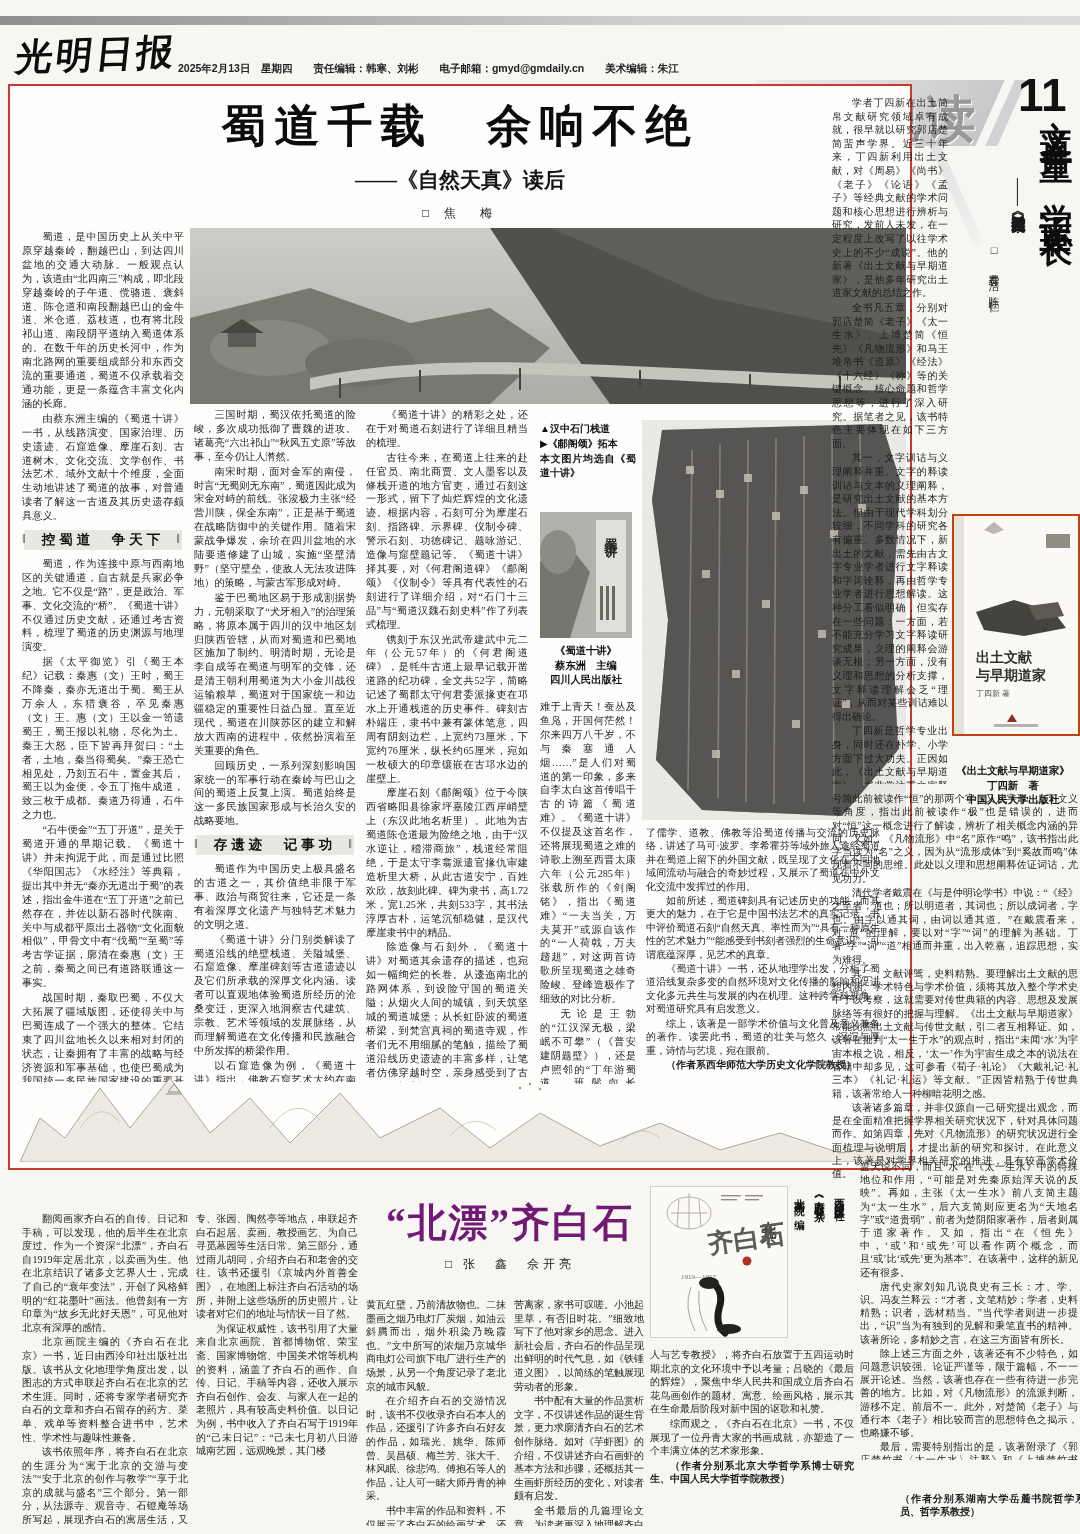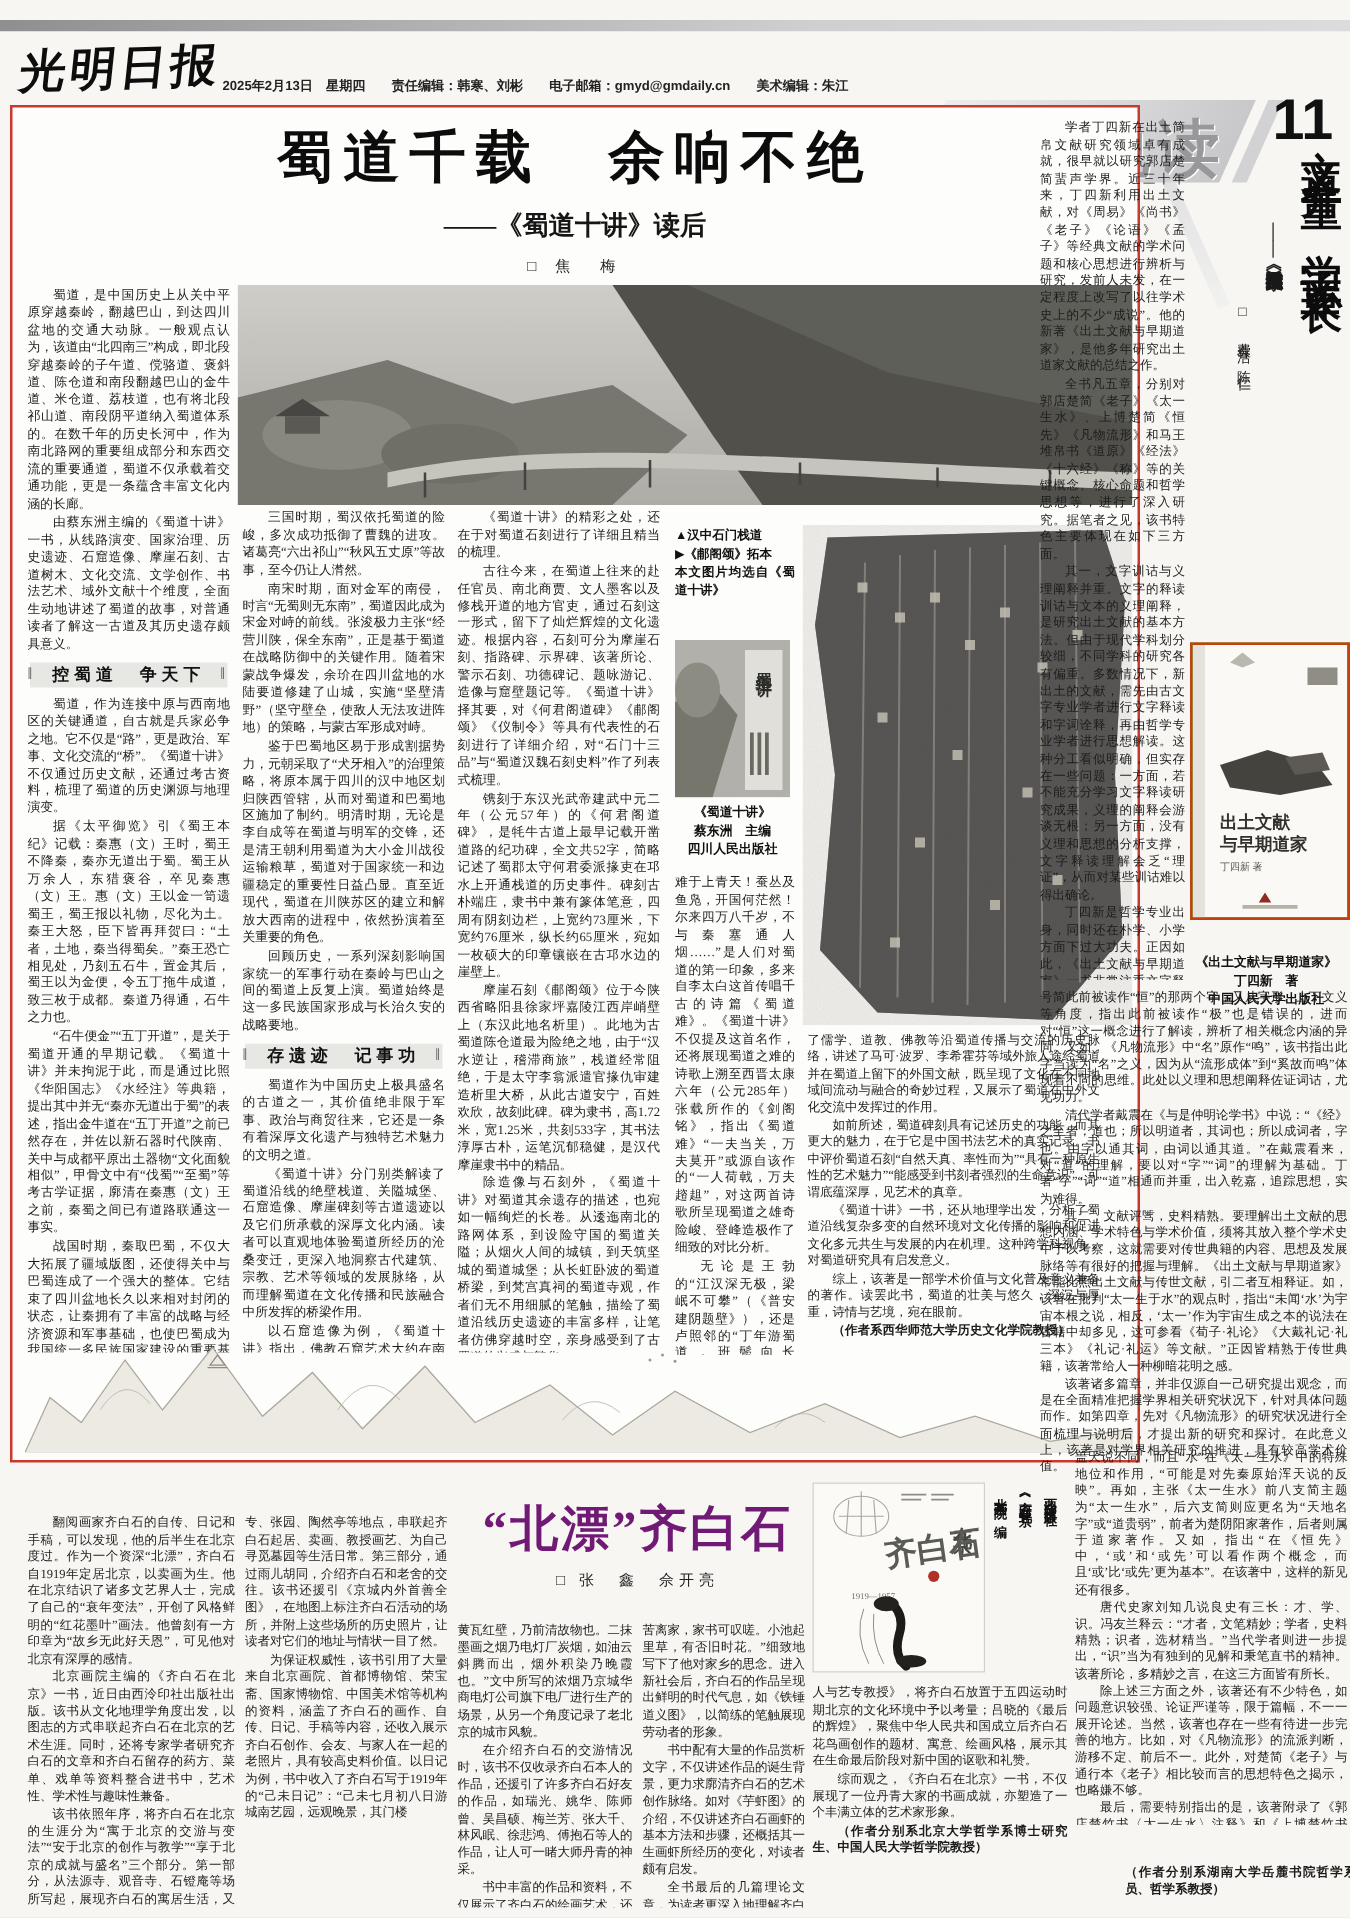--- a/index.html
+++ b/index.html
@@ -67,21 +67,21 @@
   <div class="masthead">光明日报</div>
   <div class="dateline">2025年2月13日　星期四　　责任编辑：韩寒、刘彬　　电子邮箱：gmyd@gmdaily.cn　　美术编辑：朱江</div>
   <div class="par1"></div>
   <div class="par2"></div>
   <div class="par3"></div>
   <div class="section-name">光明悦读</div>
   <div class="pageno">11</div>
 
   <div class="redbox"></div>
   <div class="h-title">蜀道千载　余响不绝</div>
-  <div class="h-sub">——《蜀道十讲》读后</div>
+  <div class="h-sub">——《自然天真》读后</div>
   <div class="h-auth">□ 焦　梅</div>
 
   <div class="imgframe" style="left:190px;top:228px;width:716px;height:176px;">
     <svg width="716" height="176" viewBox="0 0 716 176">
       <defs>
         <linearGradient id="sky" x1="0" y1="0" x2="0" y2="1">
           <stop offset="0" stop-color="#d9d8d2"></stop>
             <stop offset="1" stop-color="#b3b2ab"></stop>
         </linearGradient>
         <filter id="grain">
@@ -127,21 +127,21 @@
     <p class="p">鉴于巴蜀地区易于形成割据势力，元朝采取了“犬牙相入”的治理策略，将原本属于四川的汉中地区划归陕西管辖，从而对蜀道和巴蜀地区施加了制约。明清时期，无论是李自成等在蜀道与明军的交锋，还是清王朝利用蜀道为大小金川战役运输粮草，蜀道对于国家统一和边疆稳定的重要性日益凸显。直至近现代，蜀道在川陕苏区的建立和解放大西南的进程中，依然扮演着至关重要的角色。</p>
     <p class="p">回顾历史，一系列深刻影响国家统一的军事行动在秦岭与巴山之间的蜀道上反复上演。蜀道始终是这一多民族国家形成与长治久安的战略要地。</p>
     <div class="sechead"><span>存遗迹　记事功</span></div>
     <p class="p">蜀道作为中国历史上极具盛名的古道之一，其价值绝非限于军事、政治与商贸往来，它还是一条有着深厚文化遗产与独特艺术魅力的文明之道。</p>
     <p class="p">《蜀道十讲》分门别类解读了蜀道沿线的绝壁栈道、关隘城堡、石窟造像、摩崖碑刻等古道遗迹以及它们所承载的深厚文化内涵。读者可以直观地体验蜀道所经历的沧桑变迁，更深入地洞察古代建筑、宗教、艺术等领域的发展脉络，从而理解蜀道在文化传播和民族融合中所发挥的桥梁作用。</p>
     <p class="p">以石窟造像为例，《蜀道十讲》指出，佛教石窟艺术大约在南北朝时期传入四川地区并逐渐传播开来。金牛道入蜀沿线的今四川北部广元、绵阳、成都以及阿坝等地，都发现了相当数量的摩崖造像和可移动造像，表明佛教石窟艺术的传播与蜀道之间存在非常密切的关系。</p>
   </div>
 
   <div class="col" style="left:366px;top:408px;width:162px;height:674px;">
     <p class="p">《蜀道十讲》的精彩之处，还在于对蜀道石刻进行了详细且精当的梳理。</p>
-    <p class="p">古往今来，在蜀道上往来的赴任官员、南北商贾、文人墨客以及修栈开道的地方官吏，通过石刻这一形式，留下了灿烂辉煌的文化遗迹。根据内容，石刻可分为摩崖石刻、指路碑、示界碑、该著所论、警示石刻、功德碑记、题咏游记、造像与窟壁题记等。《蜀道十讲》择其要，对《何君阁道碑》《郙阁颂》《仪制令》等具有代表性的石刻进行了详细介绍，对“石门十三品”与“蜀道汉魏石刻史料”作了列表式梳理。</p>
+    <p class="p">古往今来，在蜀道上往来的赴任官员、南北商贾、文人墨客以及修栈开道的地方官吏，通过石刻这一形式，留下了灿烂辉煌的文化遗迹。根据内容，石刻可分为摩崖石刻、指路碑、示界碑、仪制令碑、警示石刻、功德碑记、题咏游记、造像与窟壁题记等。《蜀道十讲》择其要，对《何君阁道碑》《郙阁颂》《仪制令》等具有代表性的石刻进行了详细介绍，对“石门十三品”与“蜀道汉魏石刻史料”作了列表式梳理。</p>
     <p class="p">镌刻于东汉光武帝建武中元二年（公元57年）的《何君阁道碑》，是牦牛古道上最早记载开凿道路的纪功碑，全文共52字，简略记述了蜀郡太守何君委派掾吏在邛水上开通栈道的历史事件。碑刻古朴端庄，隶书中兼有篆体笔意，四周有阴刻边栏，上宽约73厘米，下宽约76厘米，纵长约65厘米，宛如一枚硕大的印章镶嵌在古邛水边的崖壁上。</p>
     <p class="p">摩崖石刻《郙阁颂》位于今陕西省略阳县徐家坪嘉陵江西岸峭壁上（东汉此地名析里）。此地为古蜀道陈仓道最为险绝之地，由于“汉水逆让，稽滞商旅”，栈道经常阻绝，于是太守李翕派遣官掾仇审建造析里大桥，从此古道安宁，百姓欢欣，故刻此碑。碑为隶书，高1.72米，宽1.25米，共刻533字，其书法淳厚古朴，运笔沉郁稳健，是汉代摩崖隶书中的精品。</p>
     <p class="p">除造像与石刻外，《蜀道十讲》对蜀道其余遗存的描述，也宛如一幅绚烂的长卷。从逶迤南北的路网体系，到设险守国的蜀道关隘；从烟火人间的城镇，到天筑坚城的蜀道城堡；从长虹卧波的蜀道桥梁，到梵宫真祠的蜀道寺观，作者们无不用细腻的笔触，描绘了蜀道沿线历史遗迹的丰富多样，让笔者仿佛穿越时空，亲身感受到了古蜀道的兴盛与繁华。</p>
 
   </div>
 
   <div class="col" style="left:540px;top:422px;width:96px;height:88px;">
     <p class="capline">▲汉中石门栈道</p>
     <p class="capline">▶《郙阁颂》拓本</p>
     <p class="capline">本文图片均选自《蜀道十讲》</p>

